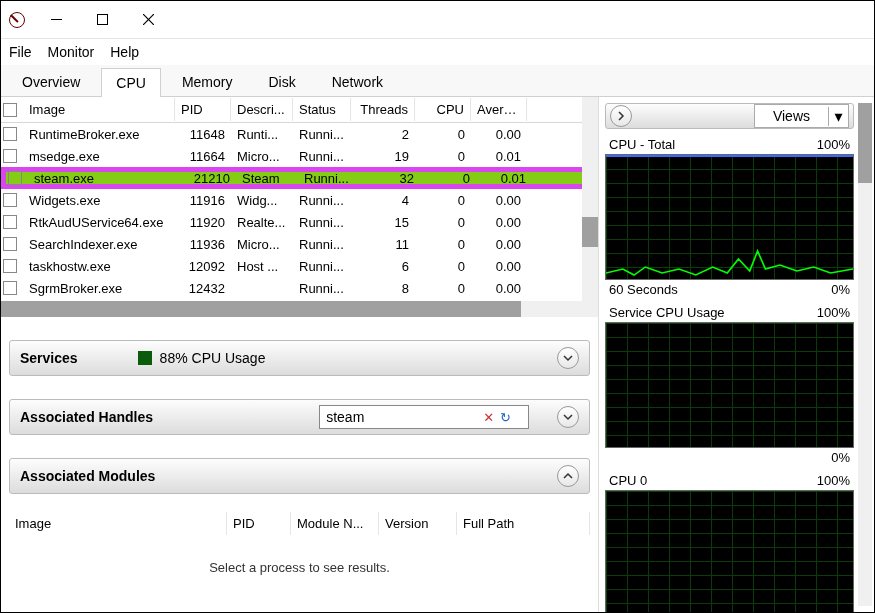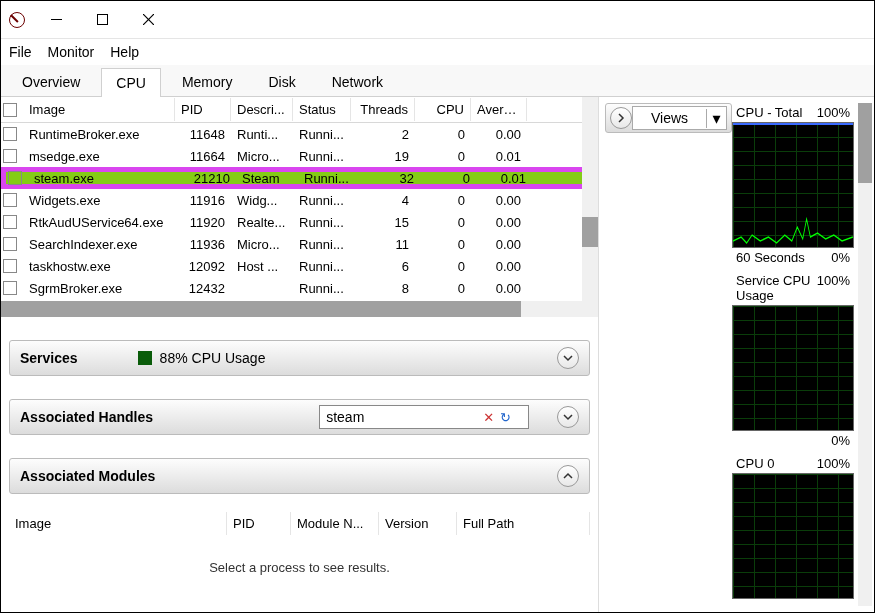--- a/index.html
+++ b/index.html
@@ -51,21 +51,21 @@
 .section-bar input { width: 210px; height: 24px; border: 1px solid #888; padding: 2px 48px 2px 6px; font-size: 14px; }
 .search-icons { position: relative; left: -46px; display: flex; gap: 6px; align-items:center; }
 .search-icons span { color: #2266cc; font-size: 13px; cursor: pointer; }
 
 
 .mod-head { display: flex; font-size: 13px; height: 24px; align-items: center; padding: 0 8px; }
 .mod-head .mcell { padding: 4px 6px; border-right: 1px solid #e5e5e5; }
 .mod-empty { text-align: center; font-size: 13px; color: #333; padding: 8px; }
 
 
-.right-inner { flex:1; display:flex; flex-direction:row; }
+.right-inner { flex:1; display:flex; flex-direction:column; }
 .views-bar { height: 30px; background: linear-gradient(#fdfdfd,#dcdcdc); border: 1px solid #bbb; border-radius: 3px; display: flex; align-items: center; padding: 0 4px; margin-bottom: 6px; }
 .views-bar .back-btn { width: 22px; height: 22px; border: 1px solid #999; border-radius: 50%; display: flex; align-items: center; justify-content: center; background: linear-gradient(#fff,#e8e8e8); }
 .views-bar .views-dd { margin-left:auto; height:24px; border:1px solid #aaa; display:flex; align-items:center; background:#fff; }
 .views-dd .vlabel { padding: 0 18px; font-size: 14px; }
 .views-dd .varrow { width: 20px; border-left:1px solid #aaa; text-align:center; }
 
 .chart-block { margin-bottom: 4px; }
 .chart-title-row { display:flex; justify-content:space-between; font-size:13px; padding: 2px 4px; }
 .chart { height: 126px; background:#000; border:1px solid #666; position:relative; overflow:hidden; }
 .chart .grid { position:absolute; inset:0;

